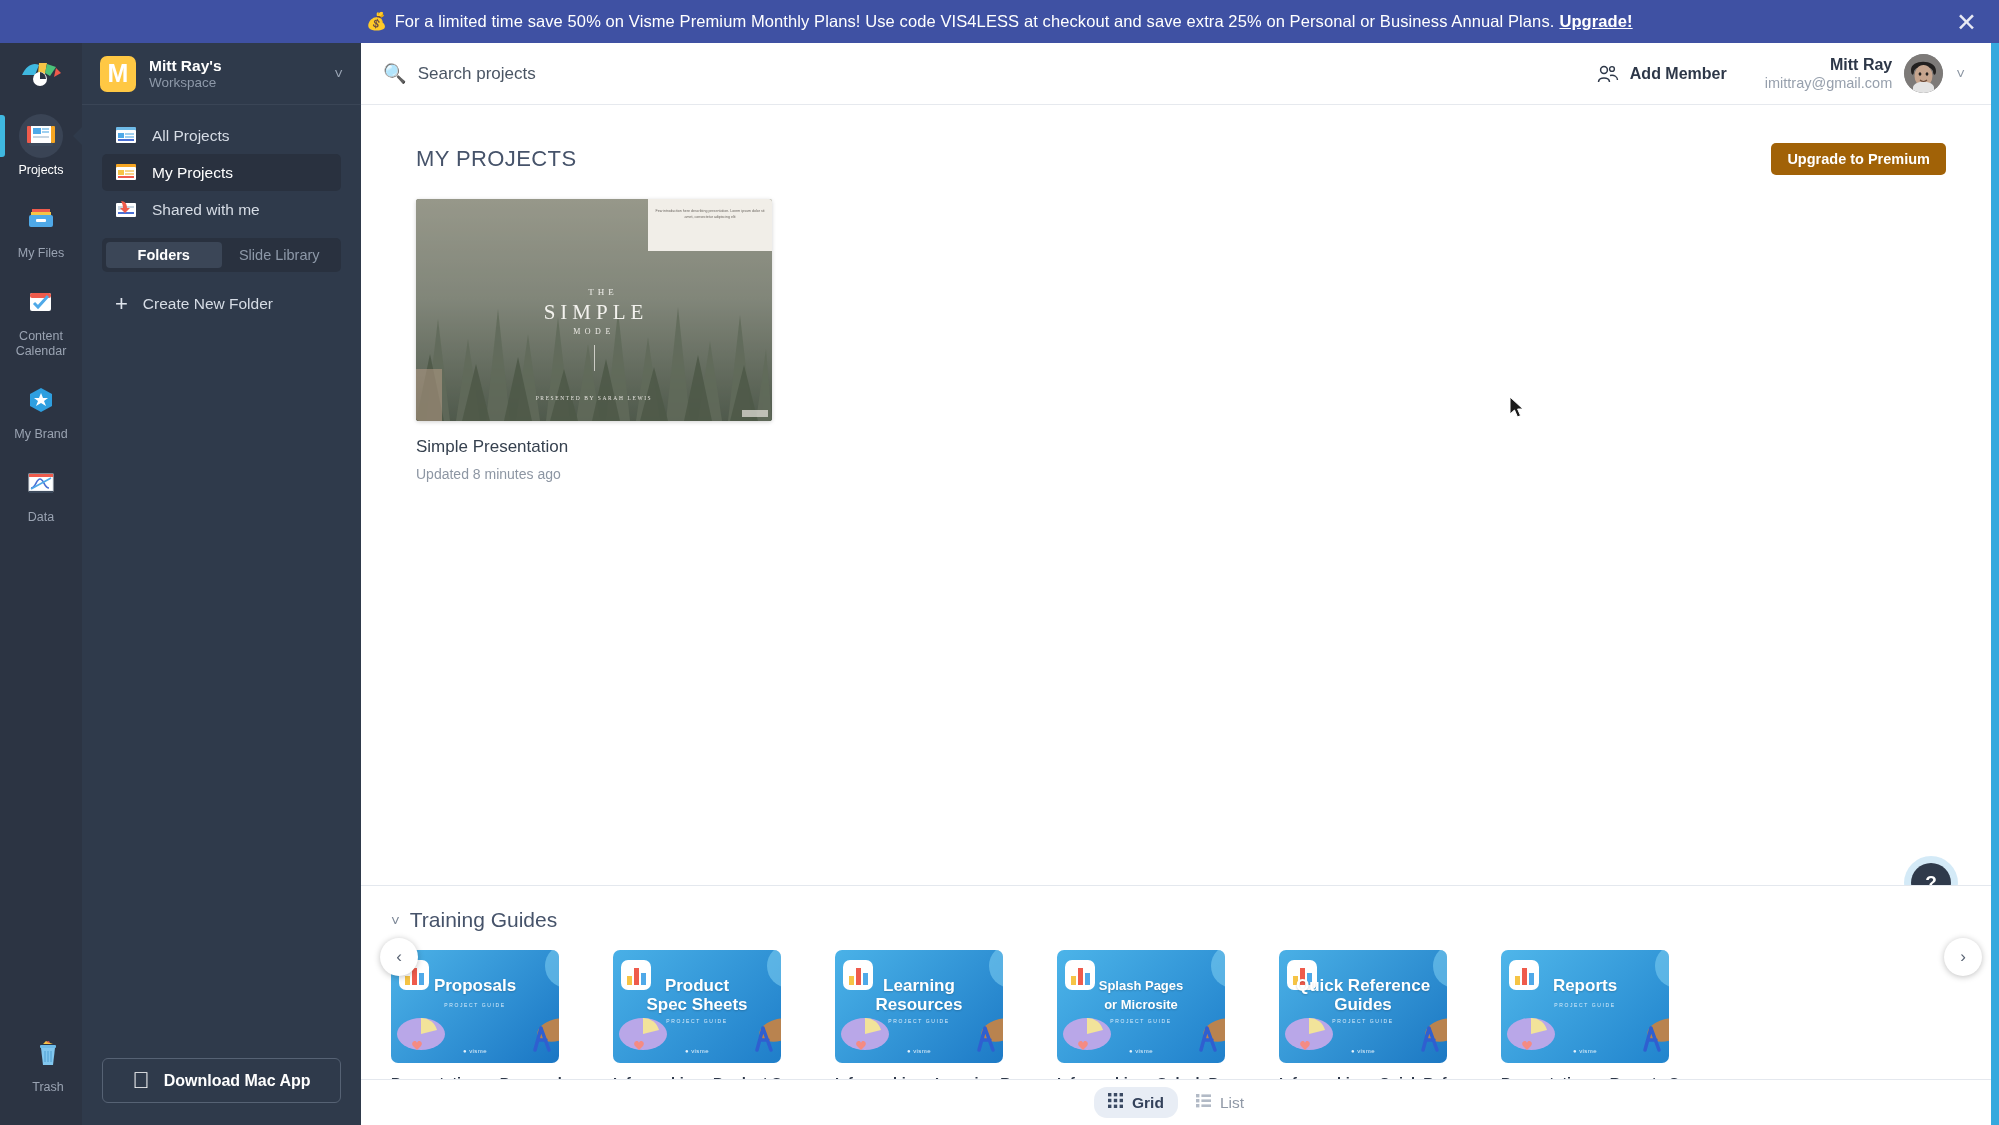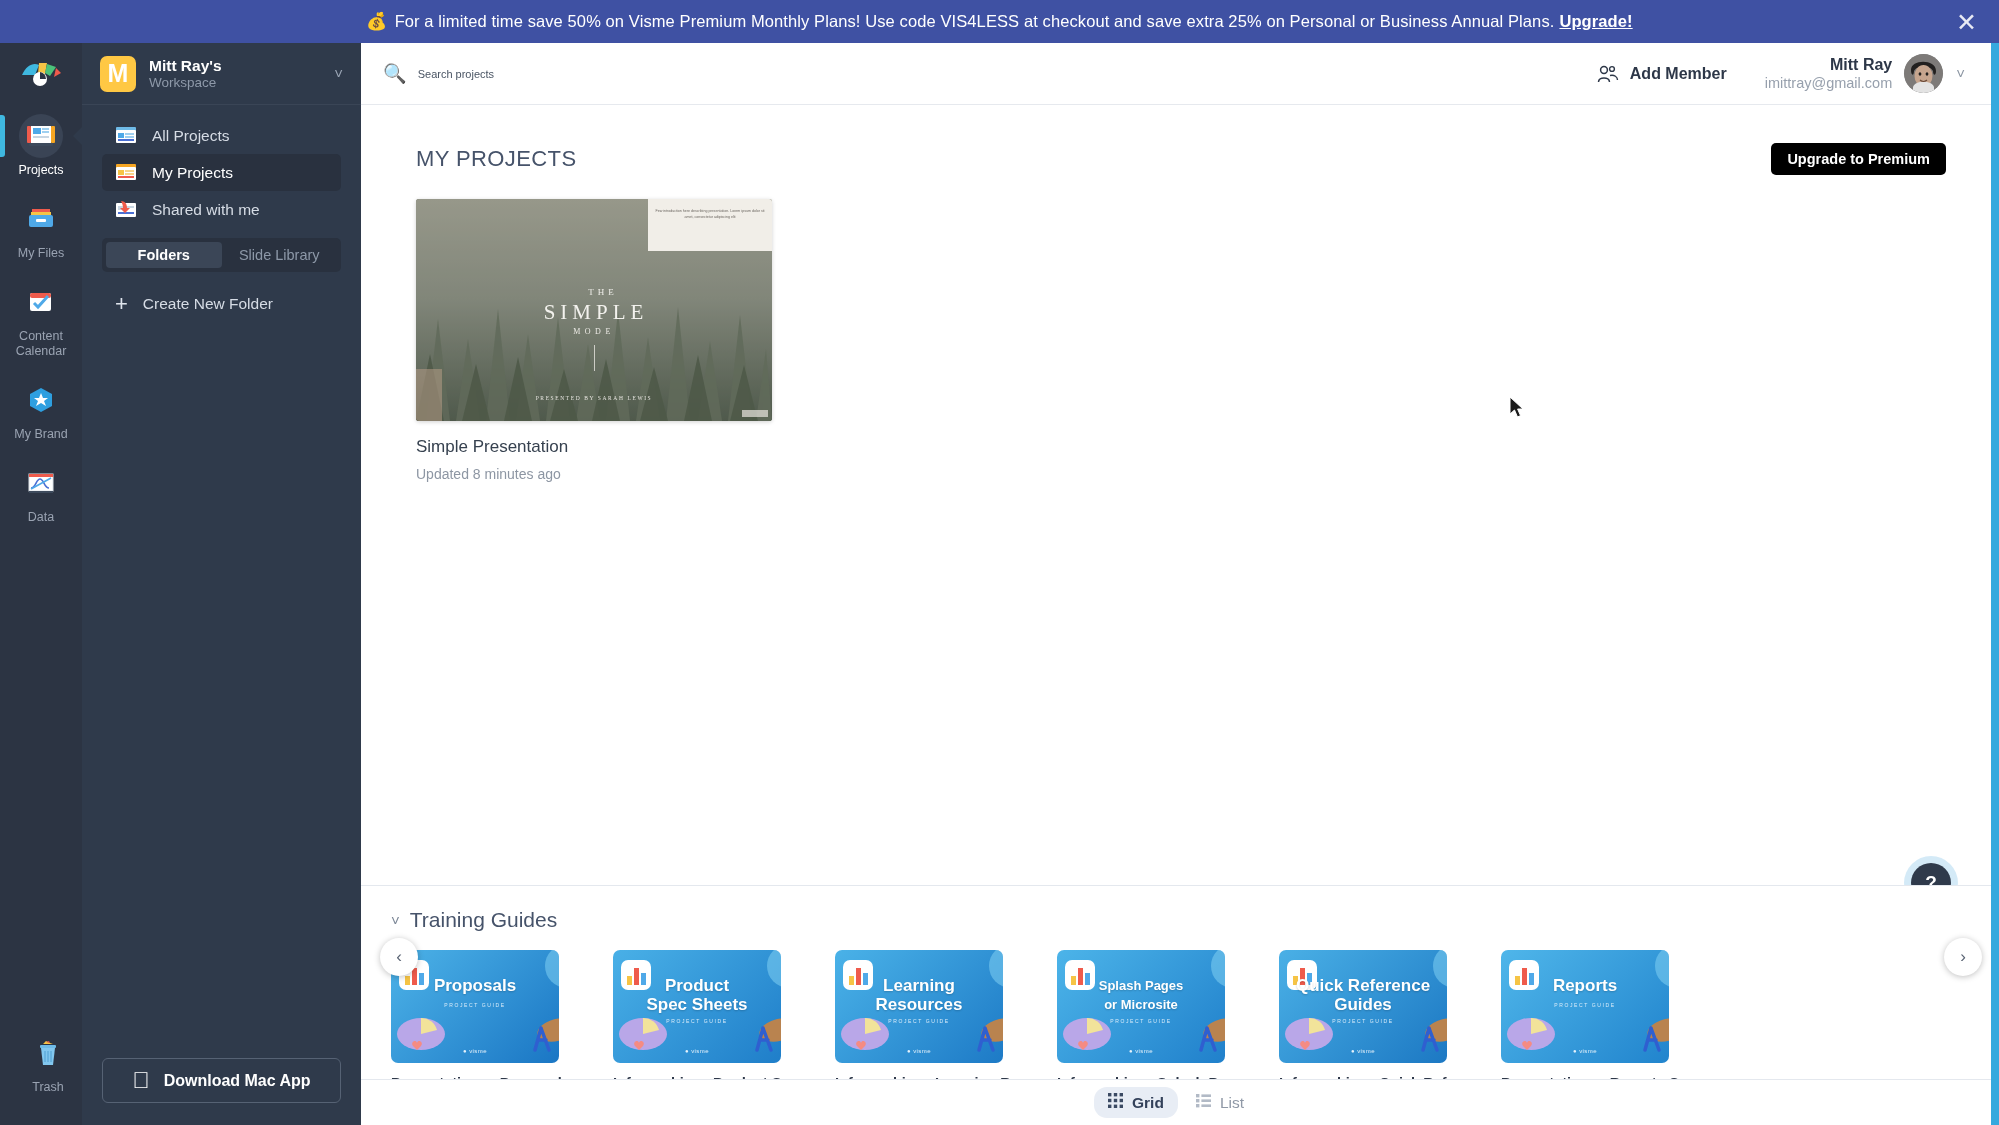--- a/index.html
+++ b/index.html
@@ -117,21 +117,21 @@
     position: absolute; left: 361px; top: 43px; right: 8px; height: 1082px;
     background: #ffffff;
   }
   .topbar {
     height: 62px; display: flex; align-items: center;
     border-bottom: 1px solid #e6e9ee; padding: 0 26px 0 22px;
   }
   .search { display: flex; align-items: center; flex: 1; cursor: text; }
   .search .mag { font-size: 19px; margin-right: 11px; }
   .search input {
-    border: none; outline: none; font-size: 11px; color: #3d4756;
+    border: none; outline: none; font-size: 17px; color: #3d4756;
     font-family: "Liberation Sans", sans-serif; width: 420px; background: transparent;
   }
   .search input::placeholder { color: #4a5564; }
   .addmember {
     display: flex; align-items: center; color: #2d3748; font-size: 16px;
     font-weight: bold; cursor: pointer; margin-right: 38px;
   }
   .addmember svg { margin-right: 11px; }
   .user { display: flex; align-items: center; cursor: pointer; }
   .user-text { text-align: right; margin-right: 12px; }
@@ -143,21 +143,21 @@
   }
   .user .chev2 { color: #8c96a3; font-size: 15px; margin-left: 13px; }
 
   .content { position: relative; height: 780px; }
   .content-head {
     display: flex; align-items: center; justify-content: space-between;
     padding: 38px 45px 0 55px;
   }
   .page-title { font-size: 22px; color: #46536a; letter-spacing: .4px; }
   .upgrade-btn {
-    background: #000000; color: #ffffff; border: none; border-radius: 5px;
+    background: #a16207; color: #ffffff; border: none; border-radius: 5px;
     height: 32px; padding: 0 16px; font-size: 14.5px; font-weight: bold;
     cursor: pointer; font-family: "Liberation Sans", sans-serif;
   }
 
   .cards { padding: 24px 55px 0; display: flex; flex-wrap: wrap; gap: 30px; }
   .card { width: 356px; cursor: pointer; }
   .thumb {
     width: 356px; height: 222px; border-radius: 3px; overflow: hidden;
     position: relative; box-shadow: 0 1px 4px rgba(0,0,0,.18); background: #6d6f62;
   }

